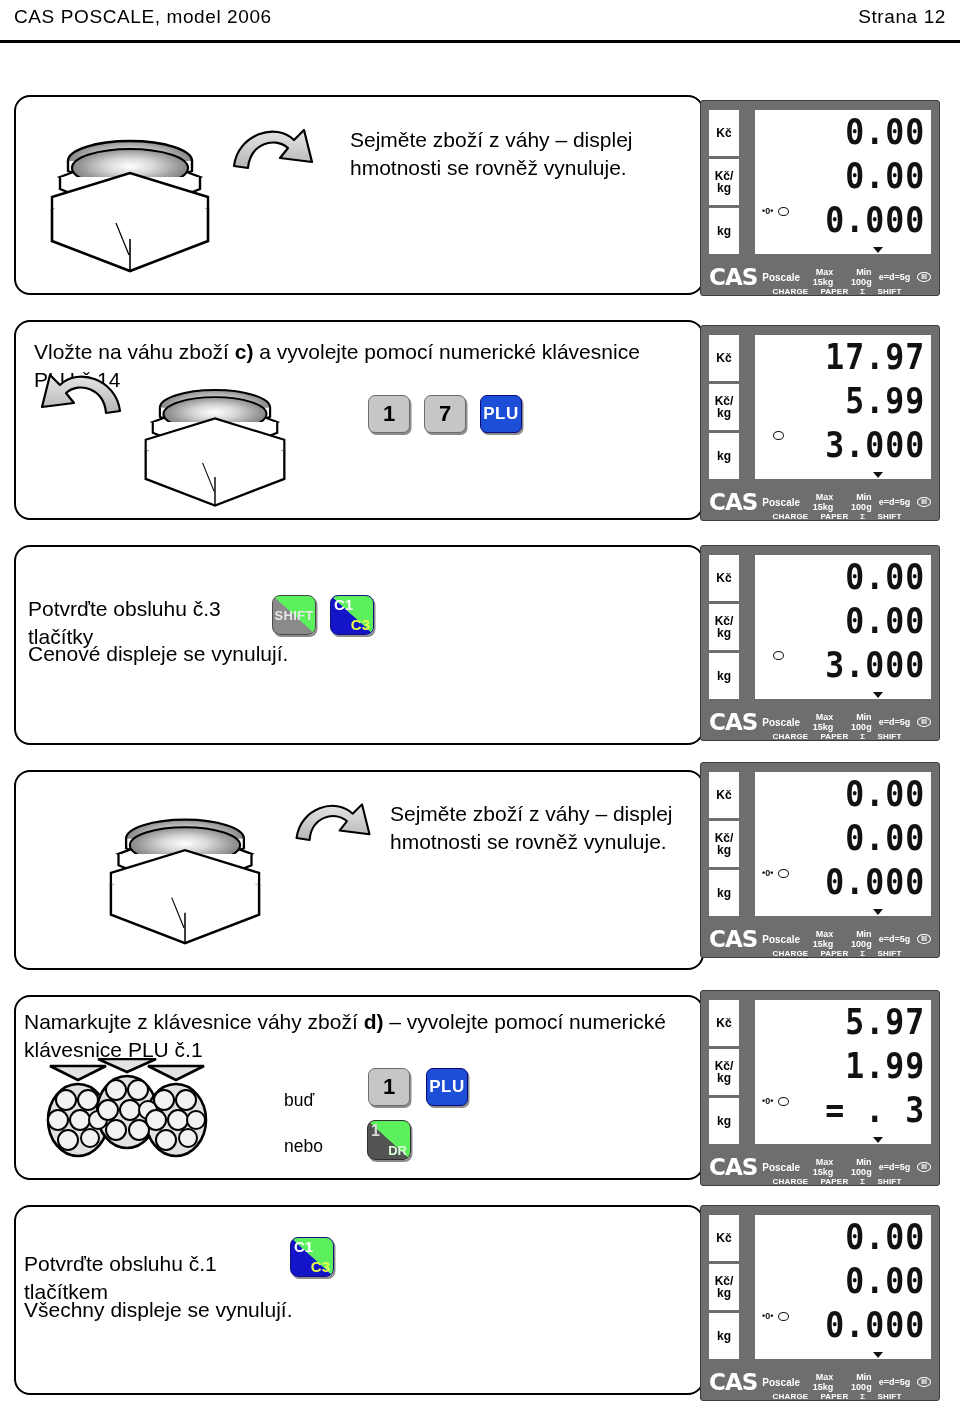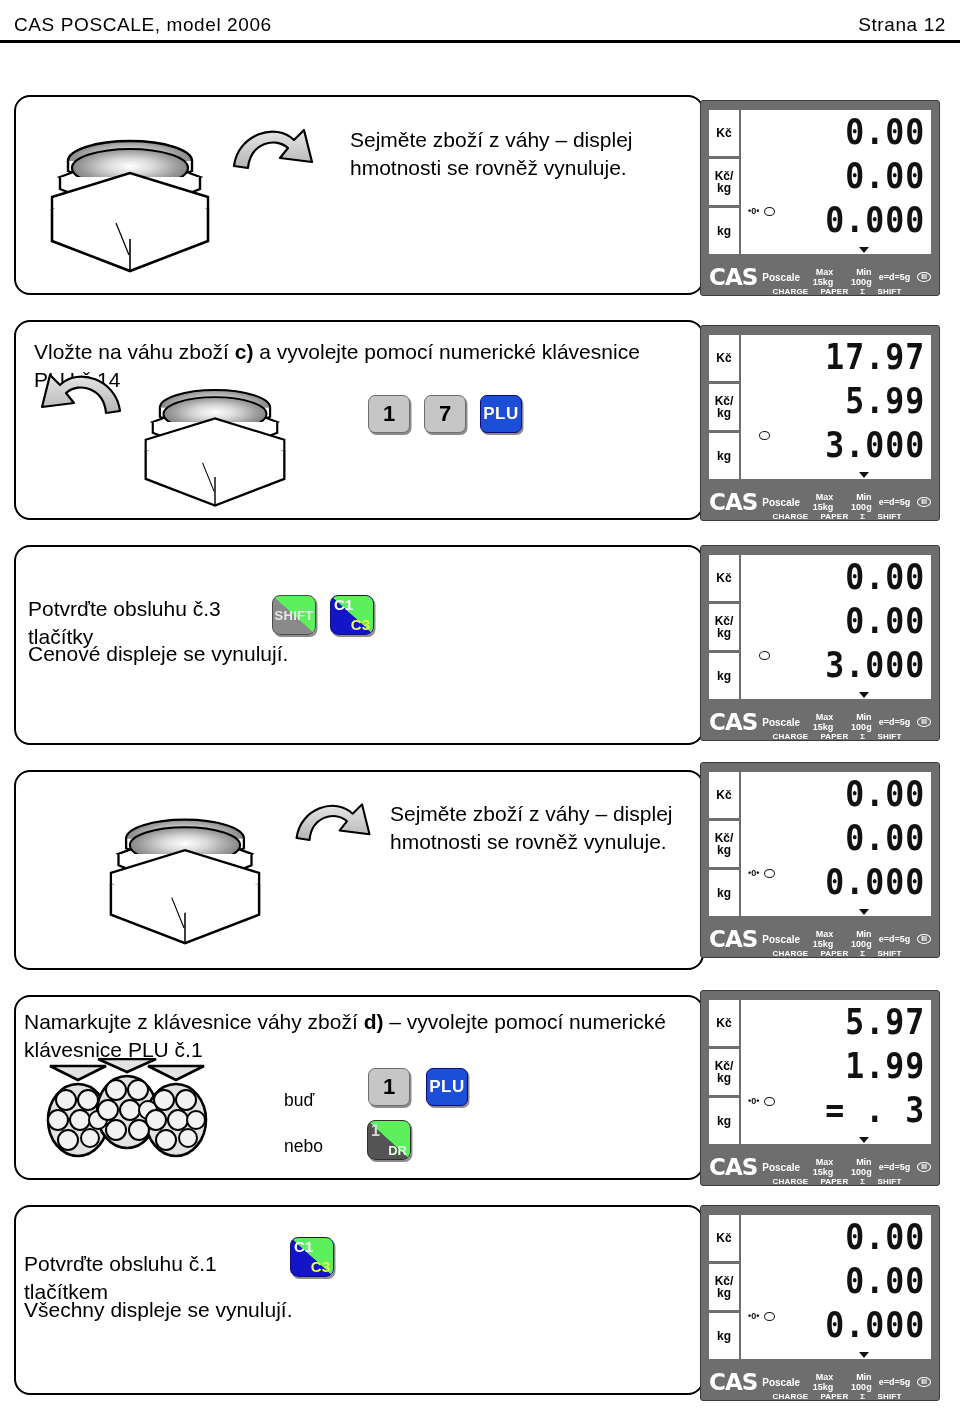--- a/index.html
+++ b/index.html
@@ -18,21 +18,21 @@
 
   
   .page-header {
     position: absolute;
     top: 6px; left: 0; right: 0;
     height: 30px;
     padding: 0 14px;
     box-sizing: border-box;
     display: flex;
     justify-content: space-between;
-    align-items: flex-end;
+    align-items: flex-start;
     gap: 44px;
   }
   .page-header .ttl {
     font-size: 19px;
     letter-spacing: 0.6px;
   }
   .page-header .pg {
     font-size: 19px;
     letter-spacing: 0.6px;
   }
@@ -173,21 +173,21 @@
     justify-content: center;
     font-size: 12px;
     font-weight: bold;
     line-height: 1.0;
     text-align: center;
     color: #000;
   }
   .lcd {
     flex: 1;
     background: #ffffff;
-    margin-left: 2px;
+    margin-left: 16px;
     position: relative;
   }
   .lcd-line {
     position: absolute;
     right: 6px;
     font-family: "DejaVu Sans Mono", monospace;
     font-weight: bold;
     font-size: 30px;
     letter-spacing: 1px;
     color: #111;

